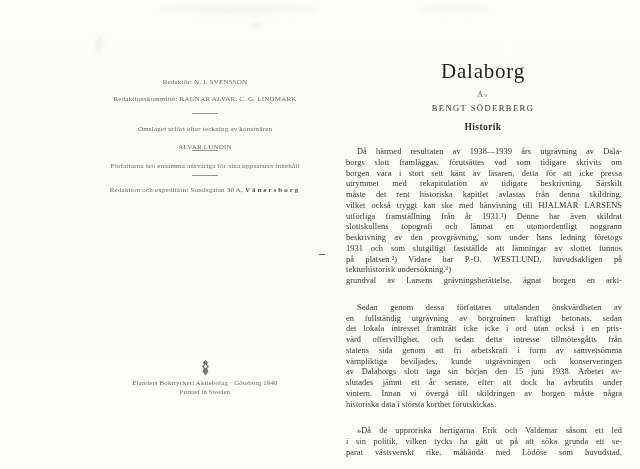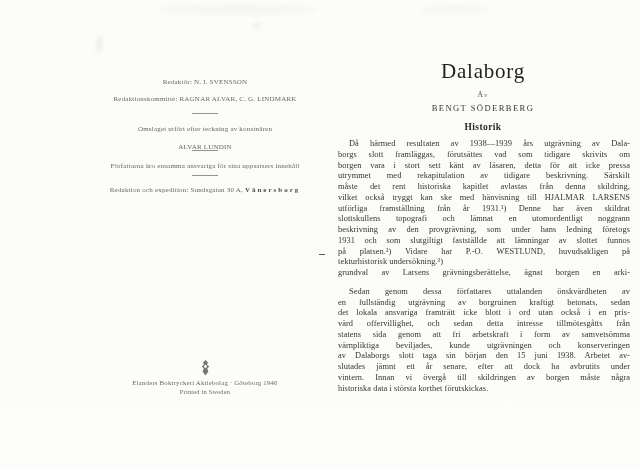--- a/index.html
+++ b/index.html
@@ -48,21 +48,21 @@
   
   .page-right-header {
     position:absolute; left:330px; top:60px; width:306px; text-align:center; color:#2b2925;
   }
   .rp-title   { font-size:21px; line-height:22px; letter-spacing:.8px; color:#211f1c; }
   .rp-byline  { margin-top:8px; font-size:7.5px; font-variant:small-caps; letter-spacing:1px; color:#4f4c46; }
   .rp-author  { margin-top:4px; font-size:8.6px; letter-spacing:1.4px; color:#3c3934; }
   .rp-heading { margin-top:9px; font-size:9.5px; font-weight:bold; letter-spacing:.4px; color:#2b2925; }
 
   .body-column { position:absolute; left:330px; top:131px; width:308px; }
-  .para { margin:8px; }
+  .para { margin:16px; }
   .body-line {
     font-size:8.4px; line-height:10.75px; color:#37342e;
     text-align:justify; text-align-last:justify; letter-spacing:.05px;
   }
   .body-line.indent { text-indent:11px; }
   .body-line.nolast { text-align-last:left; }
 
   .margin-mark {
     position:absolute; left:319px; top:254px; width:6px; height:1.4px;
     background:#5c5952; font-size:0;
@@ -118,26 +118,31 @@
         <div class="body-line">slottskullens topografi och lämnat en utomordentligt noggrann</div>
         <div class="body-line">beskrivning av den provgrävning, som under hans ledning företogs</div>
         <div class="body-line">1931 och som slutgiltigt fastställde att lämningar av slottet funnos</div>
         <div class="body-line">på platsen.²) Vidare har P.-O. WESTLUND, huvudsakligen på</div>
         <div class="body-line nolast">tekturhistorisk undersökning.³)</div>
         <div class="body-line">grundval av Larsens grävningsberättelse, ägnat borgen en arki-</div>
       </div>
       <div class="para">
         <div class="body-line indent">Sedan genom dessa författares uttalanden önskvärdheten av</div>
         <div class="body-line">en fullständig utgrävning av borgruinen kraftigt betonats, sedan</div>
-        <div class="body-line">det lokala ansvariga framträtt icke blott i ord utan också i en pris-</div>
+        <div class="body-line">det lokala intresset framträtt icke icke i ord utan också i en pris-</div>
         <div class="body-line">värd offervillighet, och sedan detta intresse tillmötesgåtts från</div>
         <div class="body-line">statens sida genom att fri arbetskraft i form av samvetsömma</div>
         <div class="body-line">värnpliktiga beviljades, kunde utgrävningen och konserveringen</div>
         <div class="body-line">av Dalaborgs slott taga sin början den 15 juni 1938. Arbetet av-</div>
         <div class="body-line">slutades jämnt ett år senare, efter att dock ha avbrutits under</div>
         <div class="body-line">vintern. Innan vi övergå till skildringen av borgen måste några</div>
         <div class="body-line nolast">historiska data i största korthet förutskickas.</div>
       </div>
+      <div class="para">
+        <div class="body-line indent">»Då de upproriska hertigarna Erik och Valdemar såsom ett led</div>
+        <div class="body-line">i sin politik, vilken tycks ha gått ut på att söka grunda ett se-</div>
+        <div class="body-line">parat västsvenskt rike, måhända med Lödöse som huvudstad,</div>
+      </div>
     </div>
 
   <div class="margin-mark"></div>
 
 </div>
 
 </body></html>

